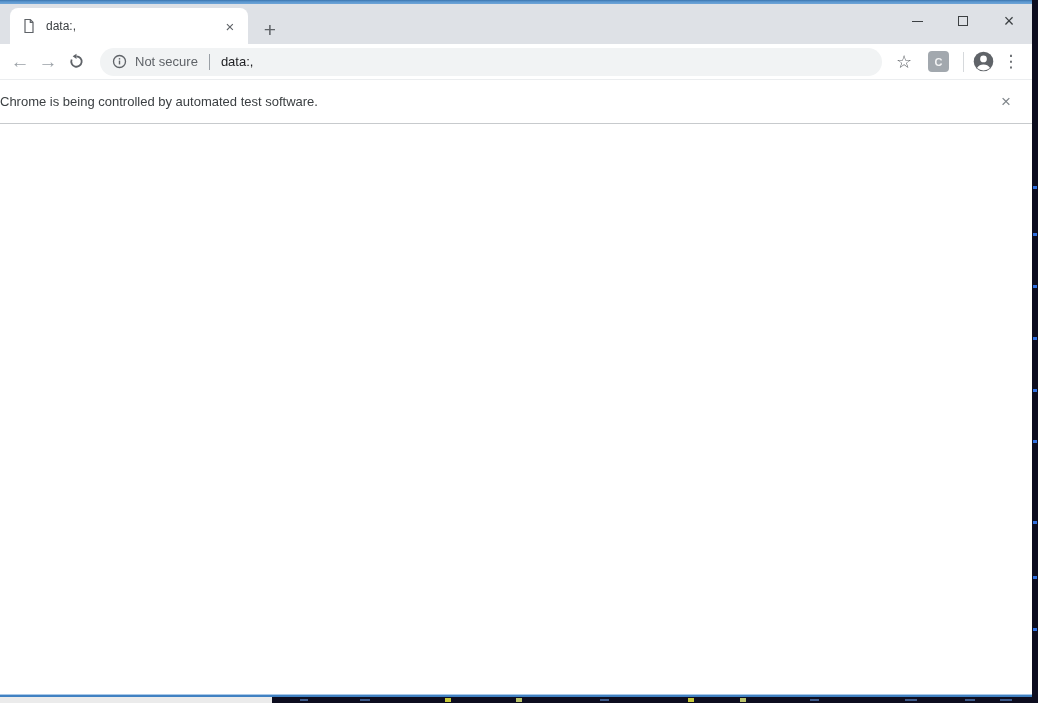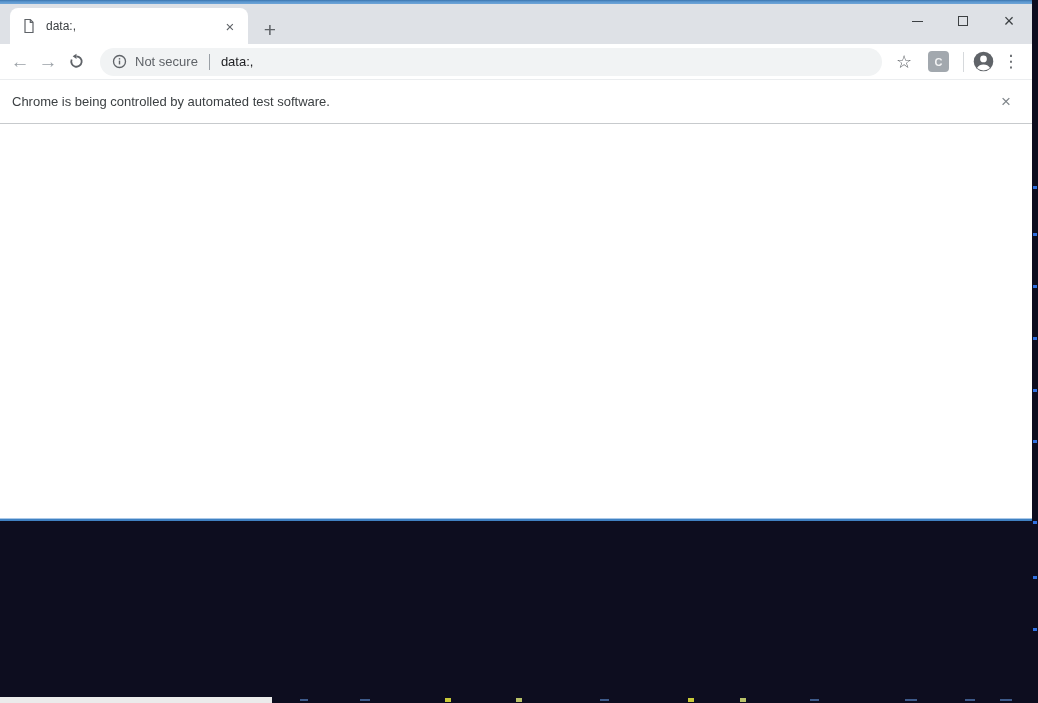--- a/index.html
+++ b/index.html
@@ -7,21 +7,21 @@
   body { font-family: "Liberation Sans", sans-serif; }
 
   .canvas { position: relative; width: 1038px; height: 703px; background: #ffffff; overflow: hidden; }
 
   
   .backdrop { position: absolute; inset: 0; background: #0d0d1f; }
   .backdrop-bottom-left { position: absolute; left: 0; top: 697px; width: 272px; height: 6px; background: #ebebeb; }
   .speck { position: absolute; display: block; }
 
   
-  .browser-window { position: absolute; left: 0; top: 0; width: 1032px; height: 521px; background: #ef4444; display: flex; flex-direction: column; }
+  .browser-window { position: absolute; left: 0; top: 0; width: 1032px; height: 697px; background: #ef4444; display: flex; flex-direction: column; }
 
   .top-strip { height: 4px; background: linear-gradient(#3a74ad, #5b97d0 45%, #6ea4d6); flex: none; }
 
   
   .tabbar { position: relative; height: 40px; background: #dee1e6; flex: none; }
   .tab { position: absolute; left: 10px; bottom: 0; width: 238px; height: 36px; background: #ffffff; border-radius: 8px 8px 0 0; display: flex; align-items: center; padding: 0 8px 0 11px; }
   .tab-favicon { width: 16px; height: 16px; flex: none; }
   .tab-title { margin-left: 9px; font-size: 12px; color: #3c4043; flex: 1; white-space: nowrap; overflow: hidden; }
   .tab-close { width: 20px; height: 20px; border-radius: 50%; display: flex; align-items: center; justify-content: center; font-size: 15px; color: #5f6368; cursor: pointer; }
   .new-tab-btn { position: absolute; left: 257px; top: 13px; width: 26px; height: 26px; display: flex; align-items: center; justify-content: center; font-size: 21px; font-weight: 400; color: #5f6368; cursor: pointer; }
@@ -43,21 +43,21 @@
   .sec-label { margin-left: 8px; font-size: 13px; color: #5f6368; white-space: nowrap; }
   .omni-sep { width: 1px; height: 16px; background: #9aa0a6; margin: 0 11px; }
   .omni-url { font-size: 13px; color: #202124; white-space: nowrap; }
   .star-btn { width: 28px; height: 28px; display: flex; align-items: center; justify-content: center; font-size: 18px; color: #5f6368; flex: none; cursor: pointer; }
   .ext-badge { width: 21px; height: 21px; background: #a2a8ae; border-radius: 4px; color: #f2f3f4; font-size: 11px; font-weight: bold; display: flex; align-items: center; justify-content: center; margin: 0 10px; flex: none; cursor: pointer; }
   .toolbar-sep { width: 1px; height: 20px; background: #d6d9dc; margin: 0 4px; flex: none; }
   .avatar-btn { width: 30px; height: 30px; display: flex; align-items: center; justify-content: center; flex: none; cursor: pointer; }
   .more-btn { width: 26px; height: 28px; display: flex; align-items: center; justify-content: center; font-size: 17px; color: #5f6368; flex: none; cursor: pointer; letter-spacing: 0; }
 
   
-  .infobar { height: 44px; background: #ffffff; border-bottom: 1px solid #c7cacd; display: flex; align-items: center; padding: 0 14px 0 12px; flex: none; }
+  .infobar { height: 44px; background: #ffffff; border-bottom: 1px solid #c7cacd; display: flex; align-items: center; padding: 0 14px 0 0; flex: none; }
   .infobar-msg { flex: 1; font-size: 13px; color: #3c4043; }
   .infobar-close { width: 24px; height: 24px; display: flex; align-items: center; justify-content: center; font-size: 17px; color: #80868b; cursor: pointer; }
 
   
   .content { flex: 1; background: #ffffff; }
 
   
   .bottom-edge { height: 3px; background: #4081c2; border-top: 1px solid #a9c8e8; flex: none; }
 </style>
 </head>

